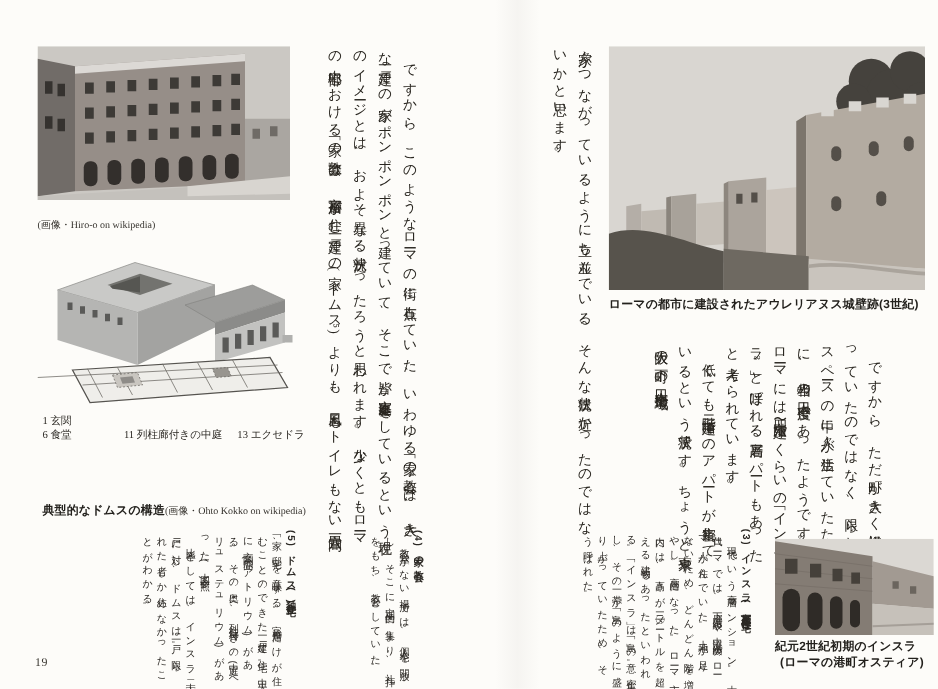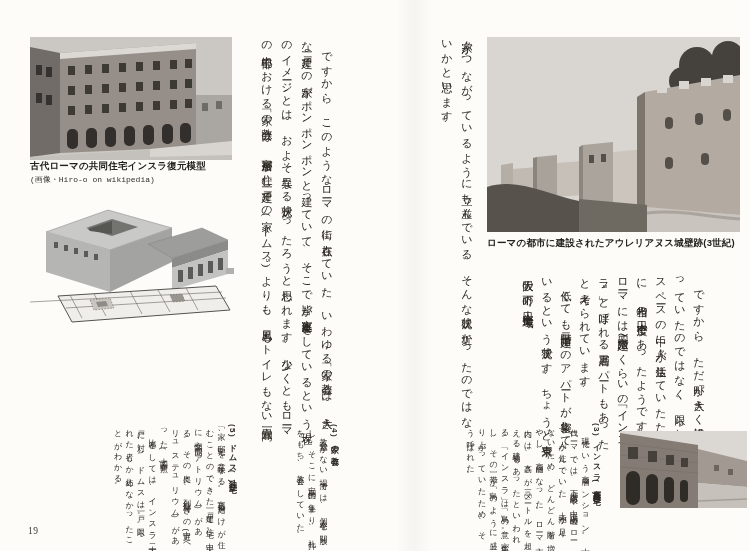--- a/index.html
+++ b/index.html
@@ -29,21 +29,21 @@
   }
   .fn p{margin:0;}
   .fn .fn-title{font-weight:bold;letter-spacing:.18em;}
   
   .cap{
     font-family:"Liberation Sans","DejaVu Sans",sans-serif;
     font-weight:bold;font-size:9.5px;color:#23211d;letter-spacing:.02em;
     white-space:nowrap;
   }
   .cap-credit{
-    font-family:Liberation Mono, monospace;
+    font-family:Liberation Serif, serif;
     font-weight:normal;font-size:8px;color:#34312c;white-space:nowrap;
   }
   
   .legend{
     font-size:8.5px;line-height:11.4px;color:#2b2823;
     font-family:"Liberation Serif","DejaVu Serif",serif;
   }
   .legend .lrow{display:flex;}
   .legend .c1{width:66px;}
   .legend .c2{width:92px;}
@@ -104,21 +104,20 @@
       <rect x="75" y="90" width="11" height="20" rx="5"></rect>
       <rect x="94" y="89" width="11" height="20" rx="5"></rect>
       <rect x="113" y="88" width="11" height="20" rx="5"></rect>
       <rect x="132" y="87" width="11" height="20" rx="5"></rect>
       <rect x="150" y="86" width="11" height="20" rx="5"></rect>
     </g>
     <polygon points="0,120 202,108 202,123 0,123" fill="#c4c1bc"></polygon>
     <polygon points="120,112 202,104 202,118 120,120" fill="#d8d5d0"></polygon>
   </svg>
 
-  <div class="abs cap" style="left:30px;top:160px;">古代ローマの共同住宅インスラ復元模型</div>
   <div class="abs cap-credit" style="left:30px;top:174px;">(画像・Hiro-o on wikipedia)</div>
 
   <svg class="abs" style="left:30px;top:198px;" width="205" height="130" viewBox="0 0 205 130">
 
     <polygon points="16,34 78,12 142,30 80,52" fill="#c9c9c7" stroke="#8d8d8b" stroke-width="0.6"></polygon>
     <polygon points="56,30 82,21 108,29 82,38" fill="#73736f"></polygon>
     <polygon points="58,31 82,23 82,36 60,33" fill="#565652"></polygon>
     <polygon points="16,34 80,52 80,94 16,74" fill="#b5b5b3"></polygon>
     <polygon points="80,52 142,30 142,64 80,94" fill="#a3a3a1"></polygon>
     <g fill="#5a5a58">
@@ -150,22 +149,35 @@
       <line x1="156" y1="90" x2="168" y2="112"></line>
       <line x1="34,103" y1="104" x2="192" y2="94"></line>
       <line x1="36" y1="110" x2="196" y2="100"></line>
     </g>
     <polygon points="60,102 80,100 84,110 64,112" fill="#c9c6c0" stroke="#6a6762" stroke-width="0.6" stroke-dasharray="1.5,1.5"></polygon>
     <polygon points="66,104 76,103 78,108 68,109" fill="#8e8c88"></polygon>
     <polygon points="140,97 152,96 155,103 143,104" fill="#98958f" stroke="#6a6762" stroke-width="0.6" stroke-dasharray="1.5,1.5"></polygon>
   </svg>
 
   <div class="abs legend" style="left:34px;top:331px;width:210px;">
-  </div>
-
+    <div class="lrow">
+      <span class="c1">1 玄関</span>
+      <span class="c2"></span>
+      <span></span>
+    </div>
+    <div class="lrow">
+      <span class="c1">6 食堂</span>
+      <span class="c2">11 列柱廊付きの中庭</span>
+      <span>13 エクセドラ</span>
+    </div>
+  </div>
+
+  <div class="abs" style="left:34px;top:398px;white-space:nowrap;">
+    <span class="cap">典型的なドムスの構造</span><span class="cap-credit">(画像・Ohto Kokko on wikipedia)</span>
+  </div>
 
   <div class="abs vtext main-v" style="left:235px;top:33px;width:102px;height:404px;">
     <p class="indent1">ですから、このようなローマの街に点在していた、いわゆる「家の教会⁴」は、大きな一戸建ての家がポンポンポンと建っていて、そこで皆が家庭集会をしているという現在のイメージとは、およそ異なる状況だったろうと思われます。少なくともローマの中心部における「家の教会」は、富裕層が住む一戸建ての家(ドムス⁵)よりも、風呂もトイレもない六畳一間</p>
   </div>
 
   <div class="abs fn" style="left:76px;top:424px;width:162px;height:122px;">
     <p class="fn-title">(5)ドムス(独立住宅)</p>
     <p>「家、邸宅」を意味する。富裕層だけが住むことのできた一戸建て住宅。中央に玄関広間(アトリウム)がある。その奥に、列柱廊付きの中庭(ペリュステュリウム)があった(上図参照)。</p>
     <p class="indent1">比率としては、インスラ二十六戸に対し、ドムスは一戸。限られた者しか住めなかったことがわかる。</p>
   </div>
@@ -254,18 +266,22 @@
     <g fill="#2f2b27">
       <rect x="6" y="40" width="14" height="34" rx="7"></rect>
       <rect x="26" y="43" width="12" height="30" rx="6"></rect>
       <rect x="44" y="46" width="10" height="26" rx="5"></rect>
       <rect x="60" y="49" width="8" height="22" rx="4"></rect>
     </g>
     <polygon points="78,52 127,56 127,77 78,77" fill="#c6c1ba"></polygon>
     <line x1="78" y1="70" x2="127" y2="68" stroke="#a59f98" stroke-width="1.5"></line>
   </svg>
 
+  <div class="abs cap ostia-cap" style="left:210px;top:511px;">
+    <div>紀元2世紀初期のインスラ</div>
+    <div style="margin-left:4px;">(ローマの港町オスティア)</div>
+  </div>
 
   <div class="abs fn" style="left:14px;top:423px;width:178px;height:122px;">
     <p class="fn-title">(3)インスラ(高層集合住宅)</p>
     <p class="indent1">現代でいう高層マンション。古代ローマでは、下層階級や中流階級のローマ人が住んでいた。土地が足りないため、どんどん階を増やし、高層になった。ローマ市内には、高さが三〇メートルを超える建物もあったといわれる。「インスラ」は「島」の意。密集し、その一帯が「島」のように盛り上がっていたため、そう呼ばれた。</p>
   </div>
 </div>
 
 </body></html>

